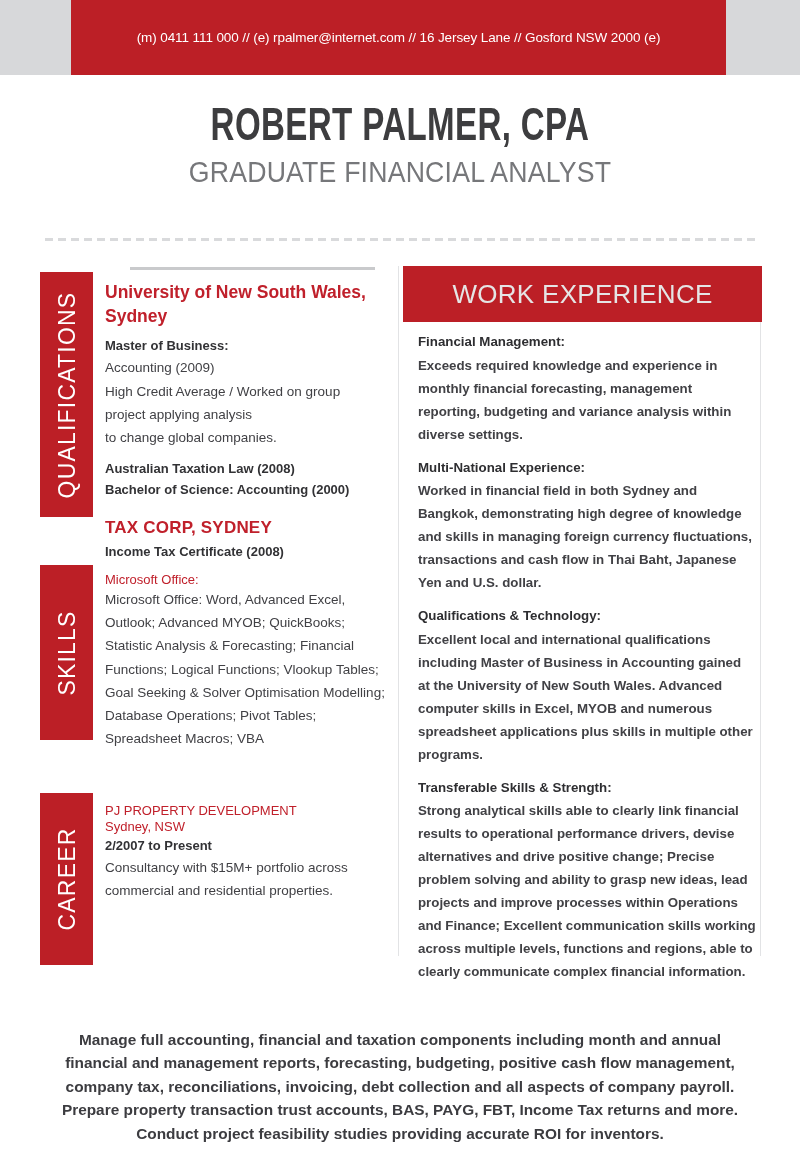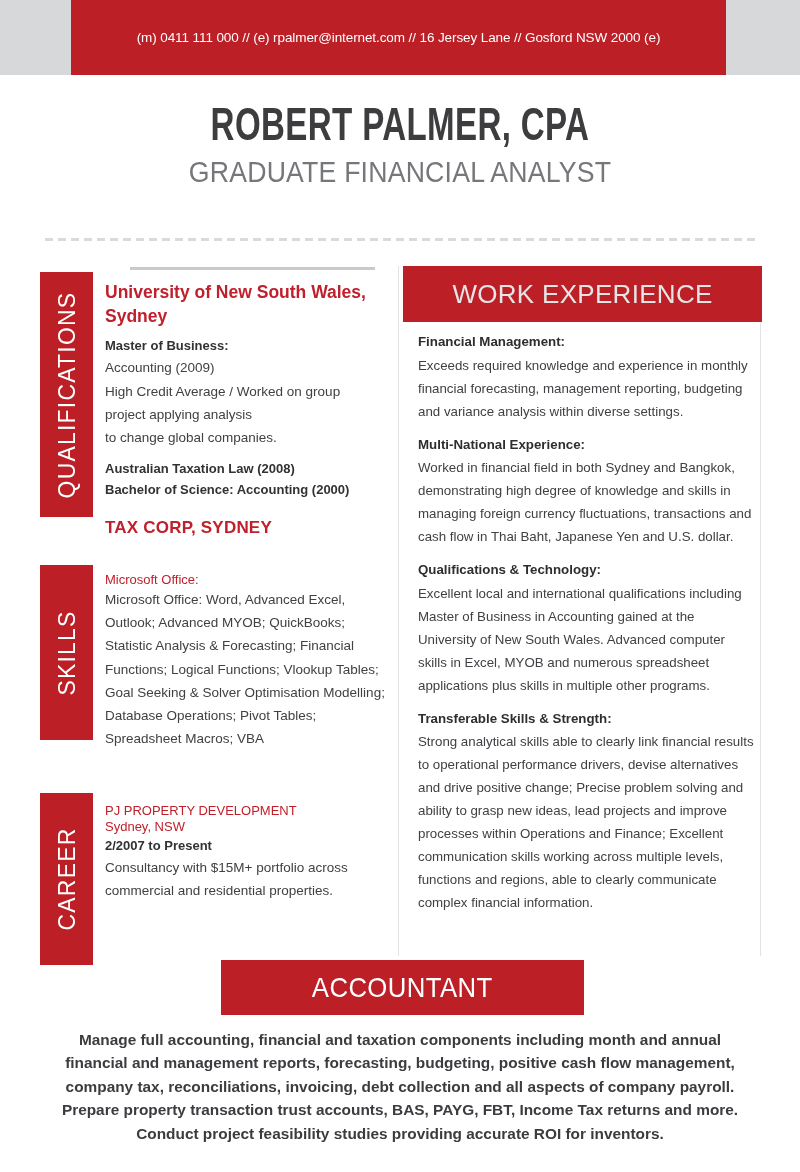--- a/index.html
+++ b/index.html
@@ -220,21 +220,21 @@
   .r-head {
     color: #2e2e31;
     font-size: 13.3px;
     font-weight: 700;
     line-height: 1.55;
     margin-bottom: 1px;
   }
   .r-text {
     color: #414145;
     font-size: 13.3px;
-    font-weight: 400;
+    font-weight: 700;
     line-height: 1.73;
     margin-bottom: 12px;
   }
 
   
   .footer-banner {
     position: absolute;
     top: 960px; left: 221px;
     width: 363px;
     height: 55px;
@@ -292,20 +292,21 @@
     <div class="block-body" style="top:18px;">
       <div class="l-head-red-lg">University of New South Wales, Sydney</div>
       <div class="l-bold">Master of Business:</div>
       <div class="l-text">Accounting (2009)</div>
       <div class="l-text">High Credit Average / Worked on group</div>
       <div class="l-text">project applying analysis</div>
       <div class="l-text">to change global companies.</div>
       <div class="l-bold-sp">Australian Taxation Law (2008)</div>
       <div class="l-bold">Bachelor of Science: Accounting (2000)</div>
       <div class="l-head-red-caps">TAX CORP, SYDNEY</div>
+      <div class="l-bold">Income Tax Certificate (2008)</div>
     </div>
 
     <div class="side-tab" style="top:303px; height:175px;">
       <div class="side-tab-label">SKILLS</div>
     </div>
     <div class="block-body" style="top:310px;">
       <div class="l-head-red-sm">Microsoft Office:</div>
       <div class="l-text">Microsoft Office: Word, Advanced Excel,</div>
       <div class="l-text">Outlook; Advanced MYOB; QuickBooks;</div>
       <div class="l-text">Statistic Analysis &amp; Forecasting; Financial</div>
@@ -342,23 +343,20 @@
     <div class="r-head">Multi-National Experience:</div>
     <div class="r-text">Worked in financial field in both Sydney and Bangkok, demonstrating high degree of knowledge and skills in managing foreign currency fluctuations, transactions and cash flow in Thai Baht, Japanese Yen and U.S. dollar.</div>
 
     <div class="r-head">Qualifications &amp; Technology:</div>
     <div class="r-text">Excellent local and international qualifications including Master of Business in Accounting gained at the University of New South Wales. Advanced computer skills in Excel, MYOB and numerous spreadsheet applications plus skills in multiple other programs.</div>
 
     <div class="r-head">Transferable Skills &amp; Strength:</div>
     <div class="r-text">Strong analytical skills able to clearly link financial results to operational performance drivers, devise alternatives and drive positive change; Precise problem solving and ability to grasp new ideas, lead projects and improve processes within Operations and Finance; Excellent communication skills working across multiple levels, functions and regions, able to clearly communicate complex financial information.</div>
   </div>
 
-  <div class="footer-banner">
-    <div class="footer-banner-title">ACCOUNTANT</div>
-  </div>
   <div class="footer-text">
     <span>Manage full accounting, financial and taxation components including month and annual</span>
     <span>financial and management reports, forecasting, budgeting, positive cash flow management,</span>
     <span>company tax, reconciliations, invoicing, debt collection and all aspects of company payroll.</span>
     <span>Prepare property transaction trust accounts, BAS, PAYG, FBT, Income Tax returns and more.</span>
     <span>Conduct project feasibility studies providing accurate ROI for inventors.</span>
   </div>
 
 </div>
 

